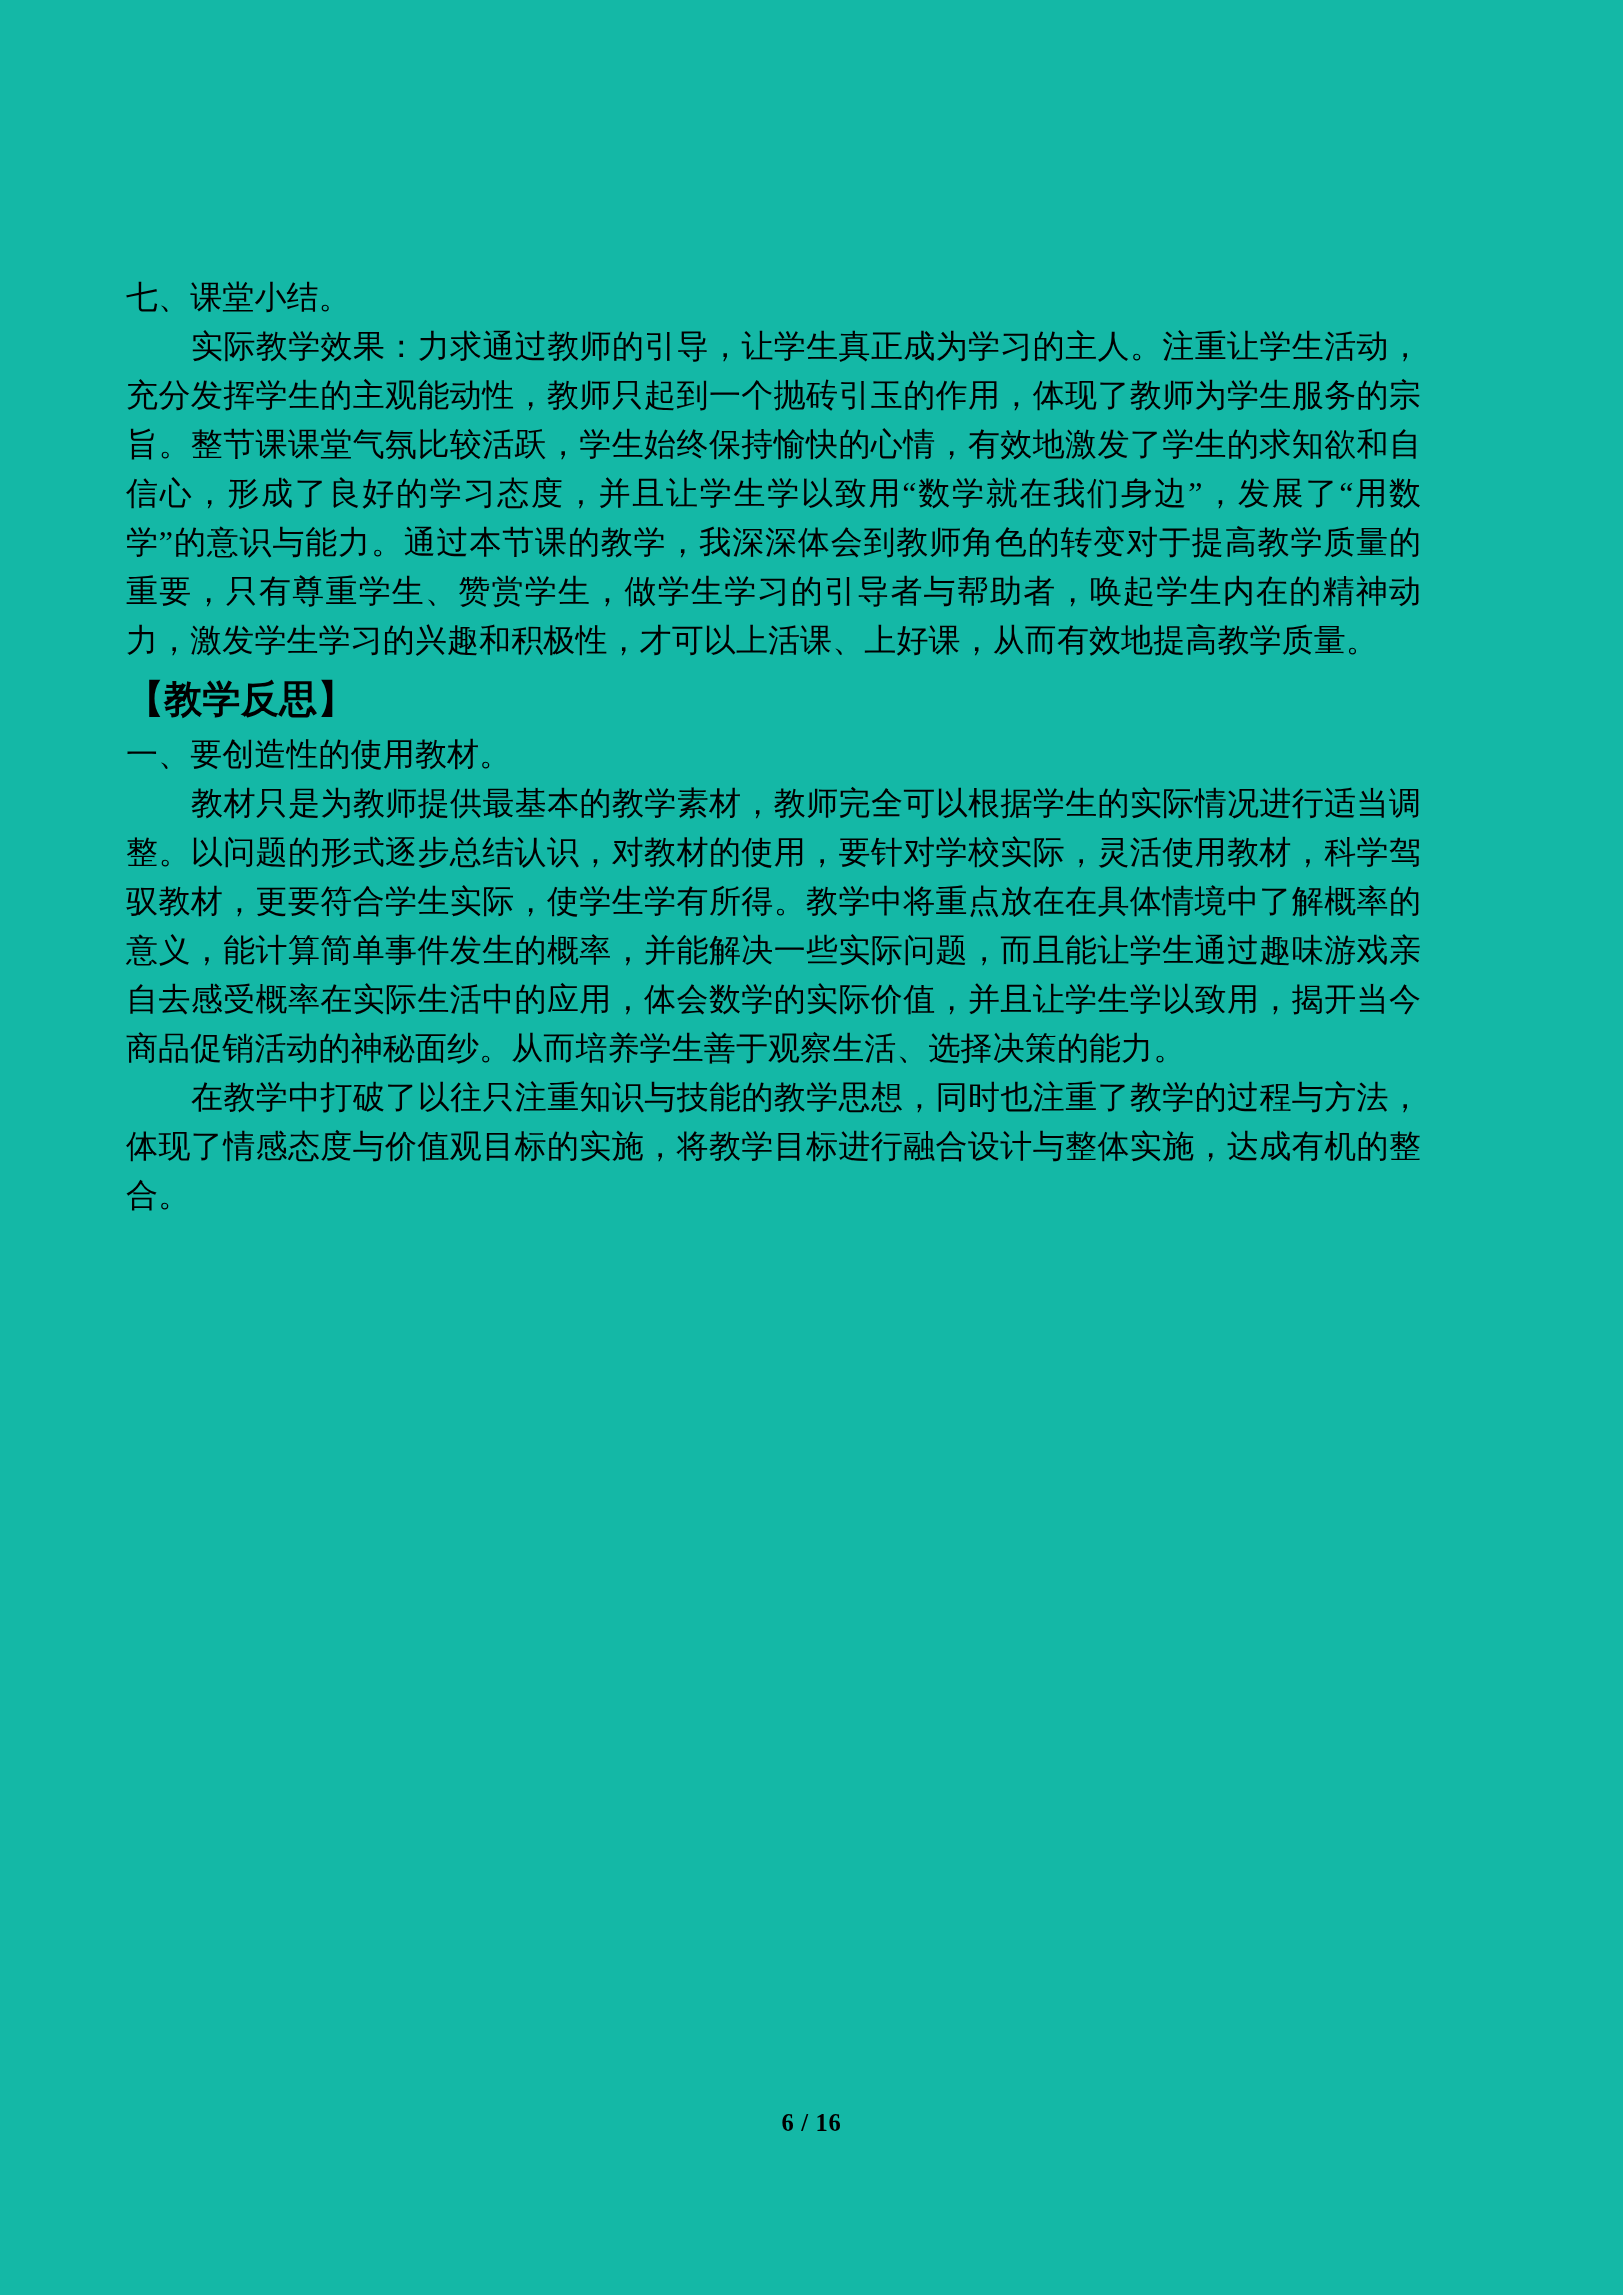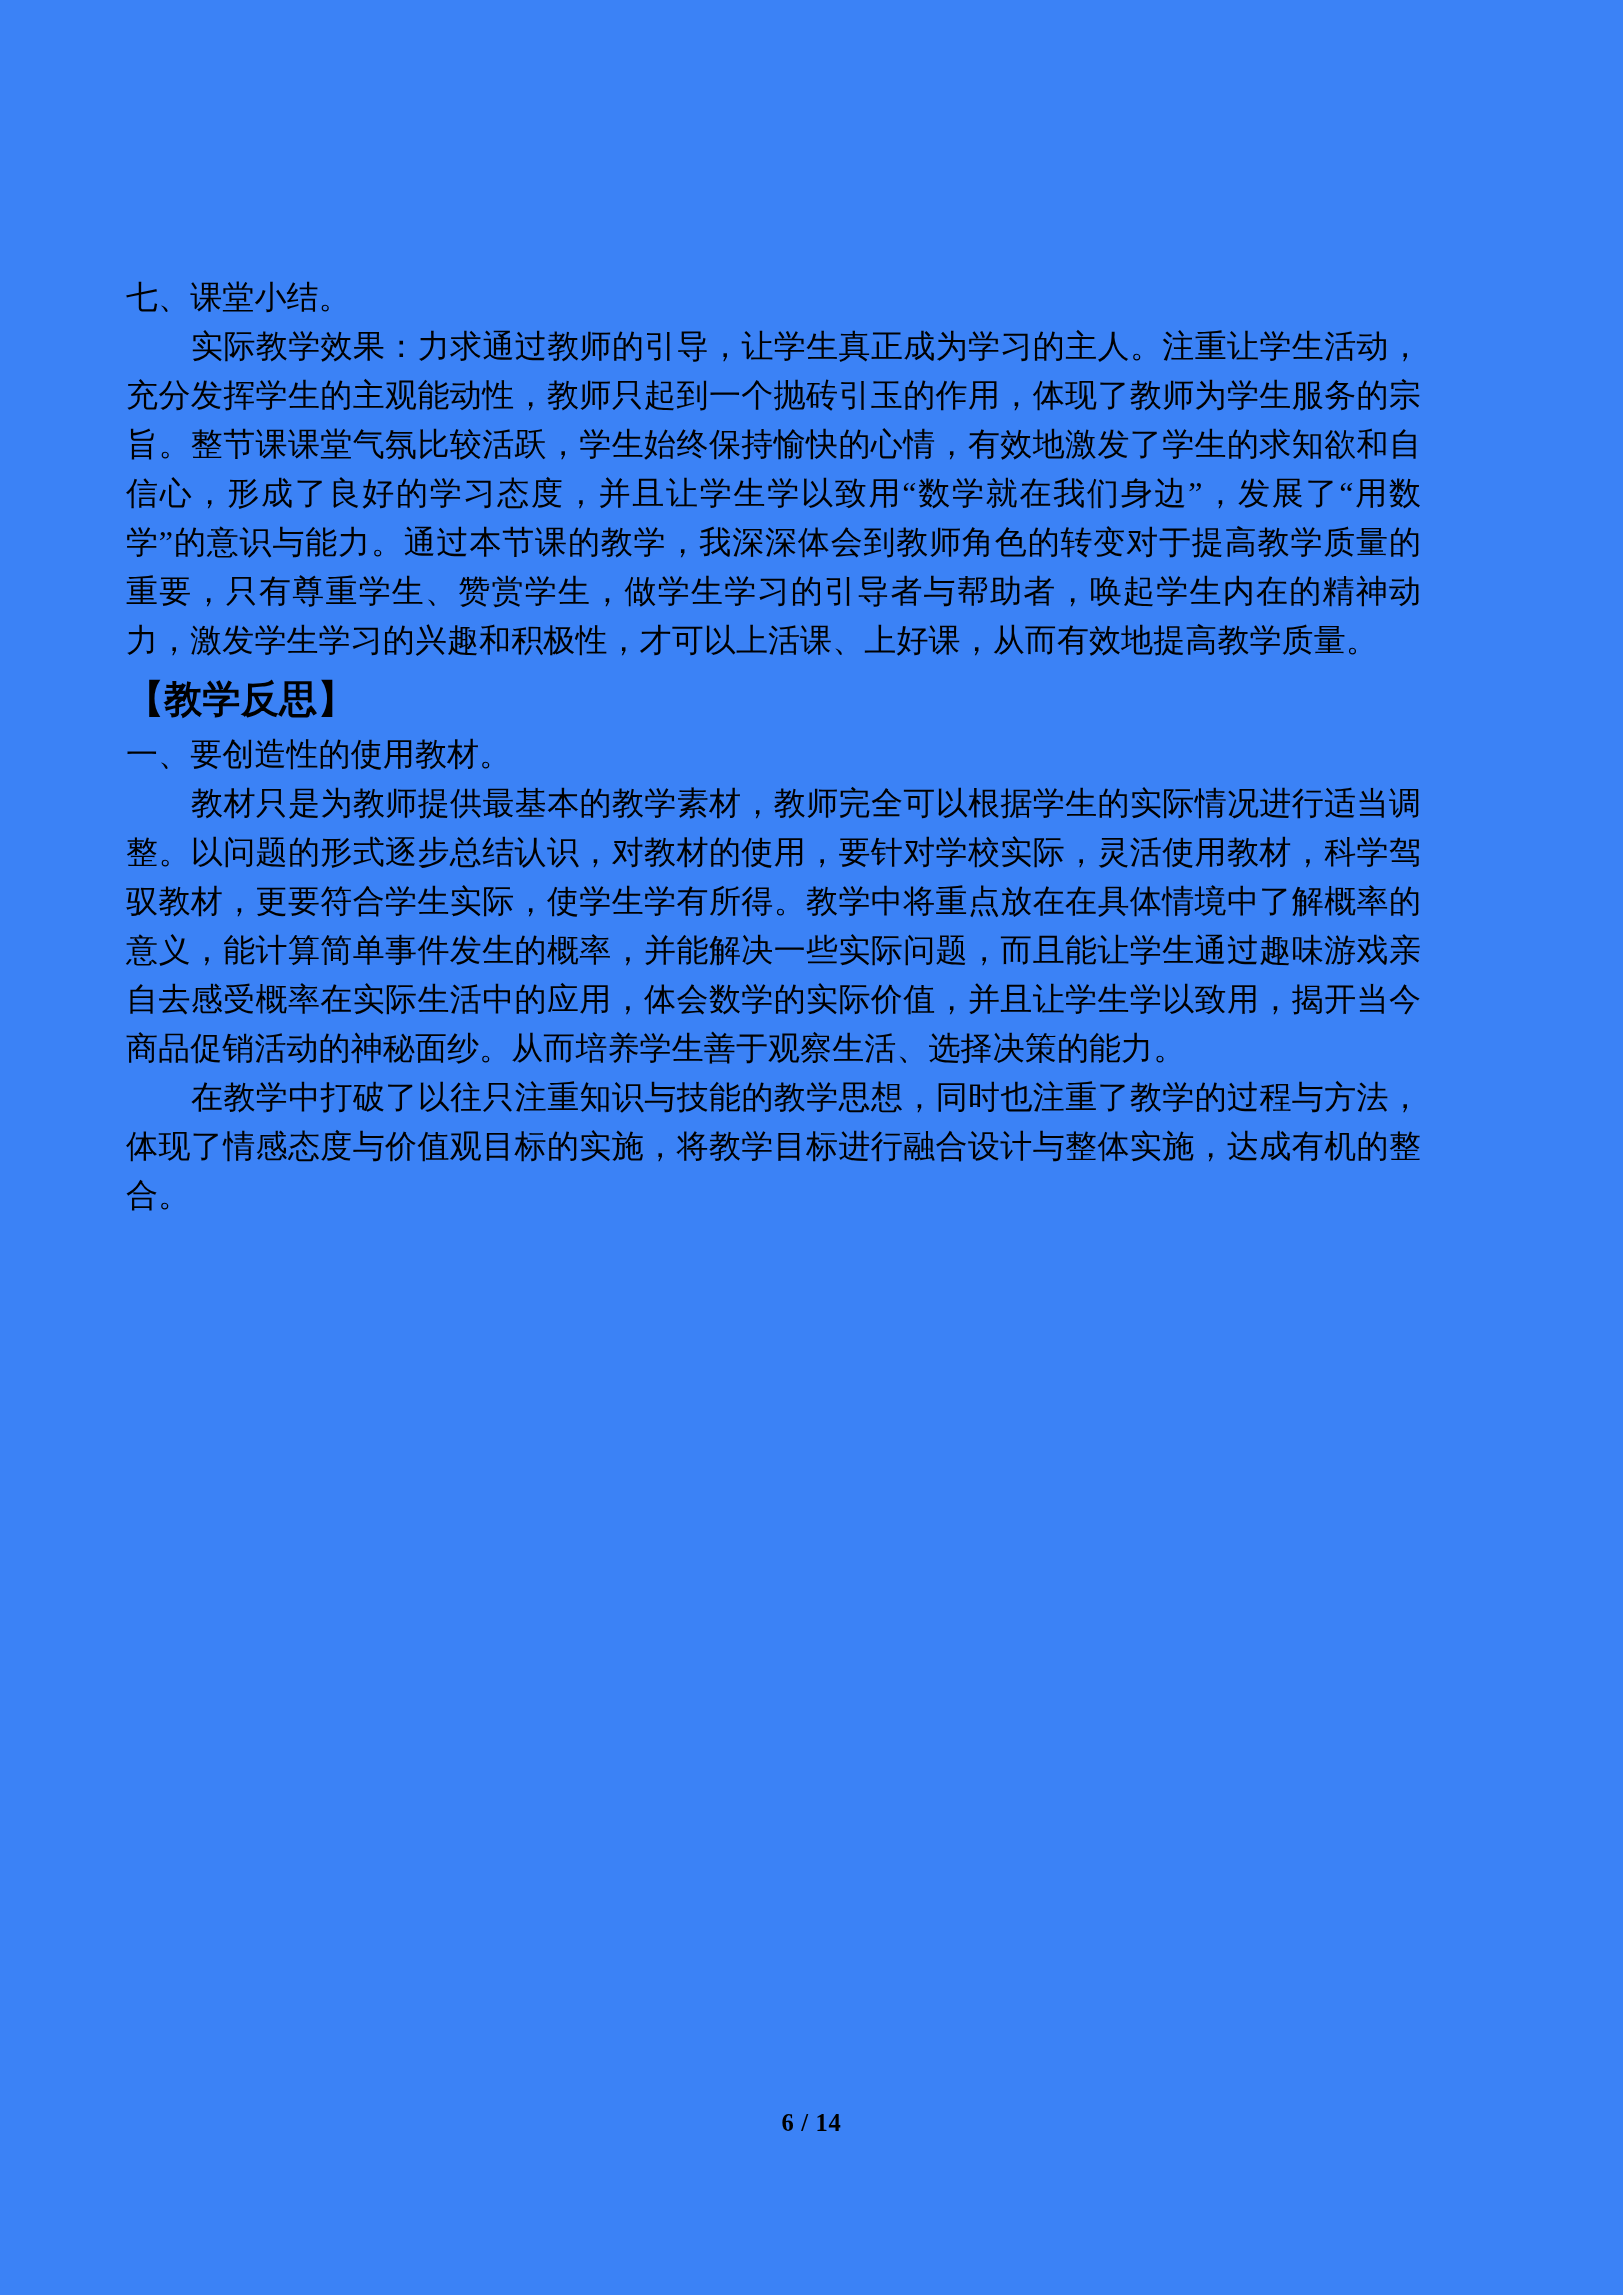--- a/index.html
+++ b/index.html
@@ -4,21 +4,21 @@
 <style>
   html, body {
     margin: 0;
     padding: 0;
     background: #ffffff;
   }
   .page {
     position: relative;
     width: 1623px;
     height: 2295px;
-    background: #3b82f6;
+    background: #14b8a6;
     overflow: hidden;
     box-sizing: border-box;
   }
   .content {
     position: absolute;
     left: 126px;
     top: 273px;
     width: 1295px;
   }
   .para {
@@ -80,16 +80,16 @@
     <p class="para noindent">一、要创造性的使用教材。</p>
 
     <p class="para indent">教材只是为教师提供最基本的教学素材，教师完全可以根据学生的实际情况进行适当调整。以问题的形式逐步总结认识，对教材的使用，要针对学校实际，灵活使用教材，科学驾驭教材，更要符合学生实际，使学生学有所得。教学中将重点放在在具体情境中了解概率的意义，能计算简单事件发生的概率，并能解决一些实际问题，而且能让学生通过趣味游戏亲自去感受概率在实际生活中的应用，体会数学的实际价值，并且让学生学以致用，揭开当今商品促销活动的神秘面纱。从而培养学生善于观察生活、选择决策的能力。</p>
 
 
 
     <p class="para indent">在教学中打破了以往只注重知识与技能的教学思想，同时也注重了教学的过程与方法，体现了情感态度与价值观目标的实施，将教学目标进行融合设计与整体实施，达成有机的整合。</p>
 
   </div>
 
-  <div class="footer">6 / 14</div>
+  <div class="footer">6 / 16</div>
 
 </div>
 
 
 </body></html>

